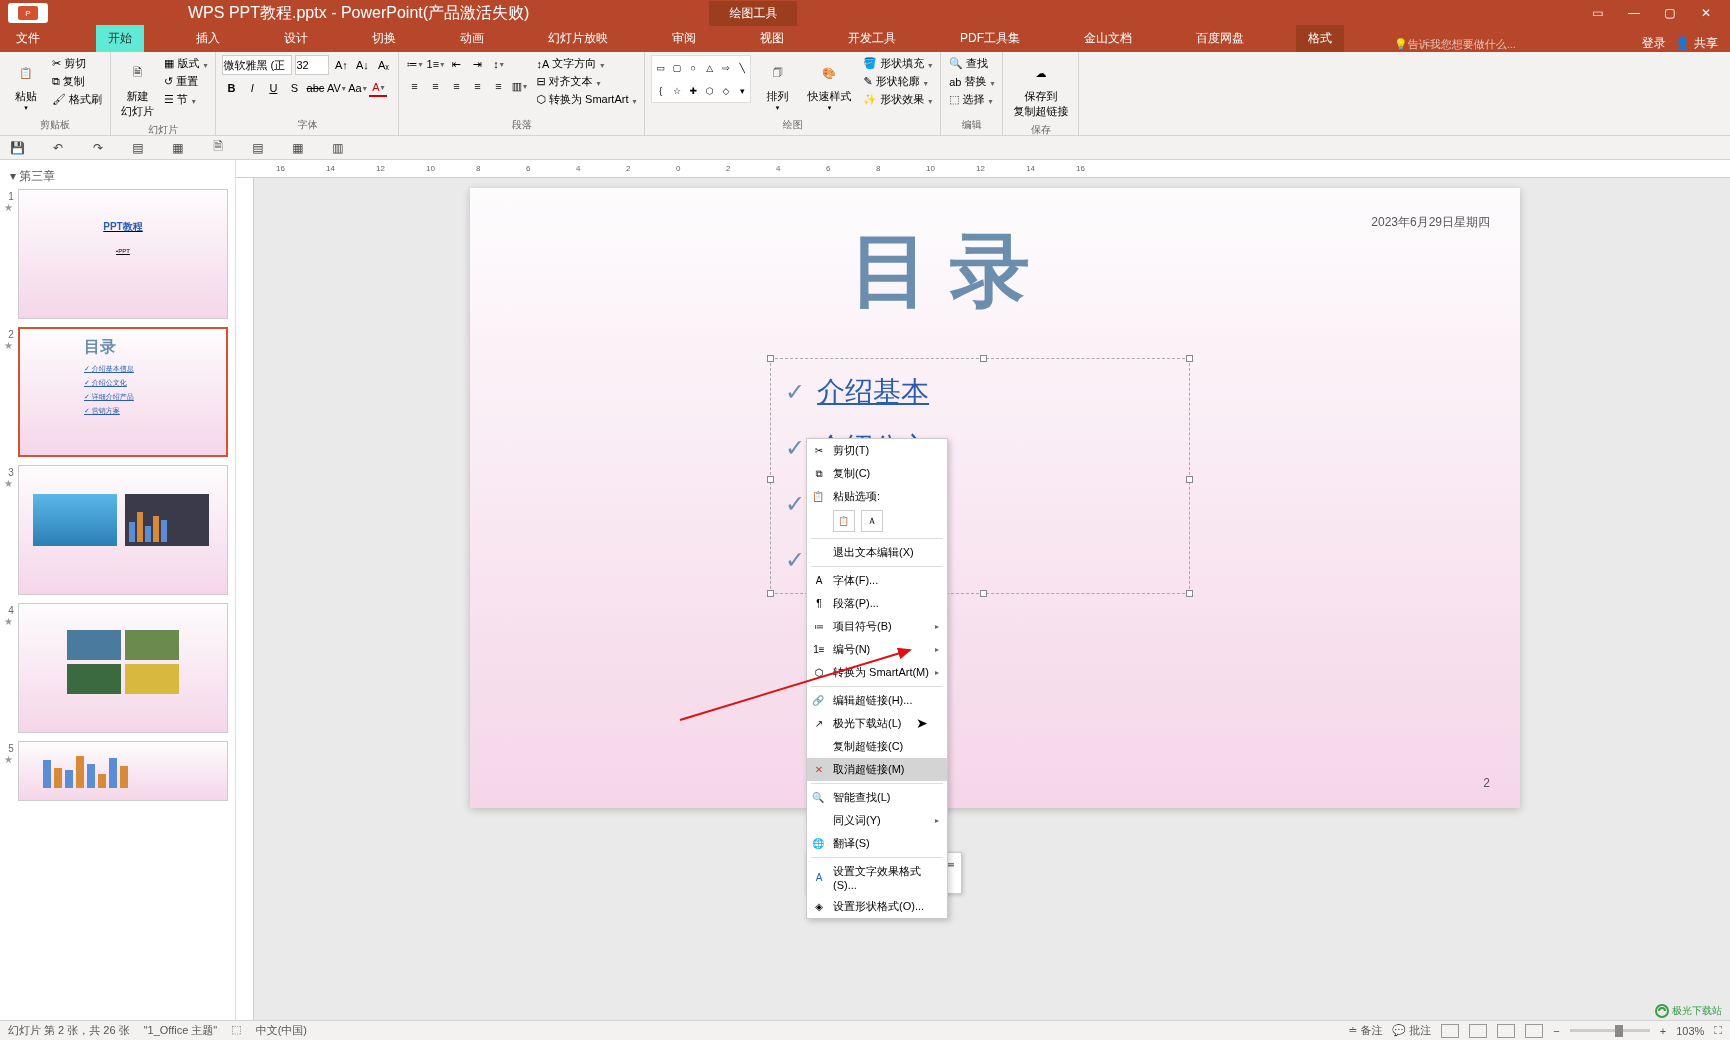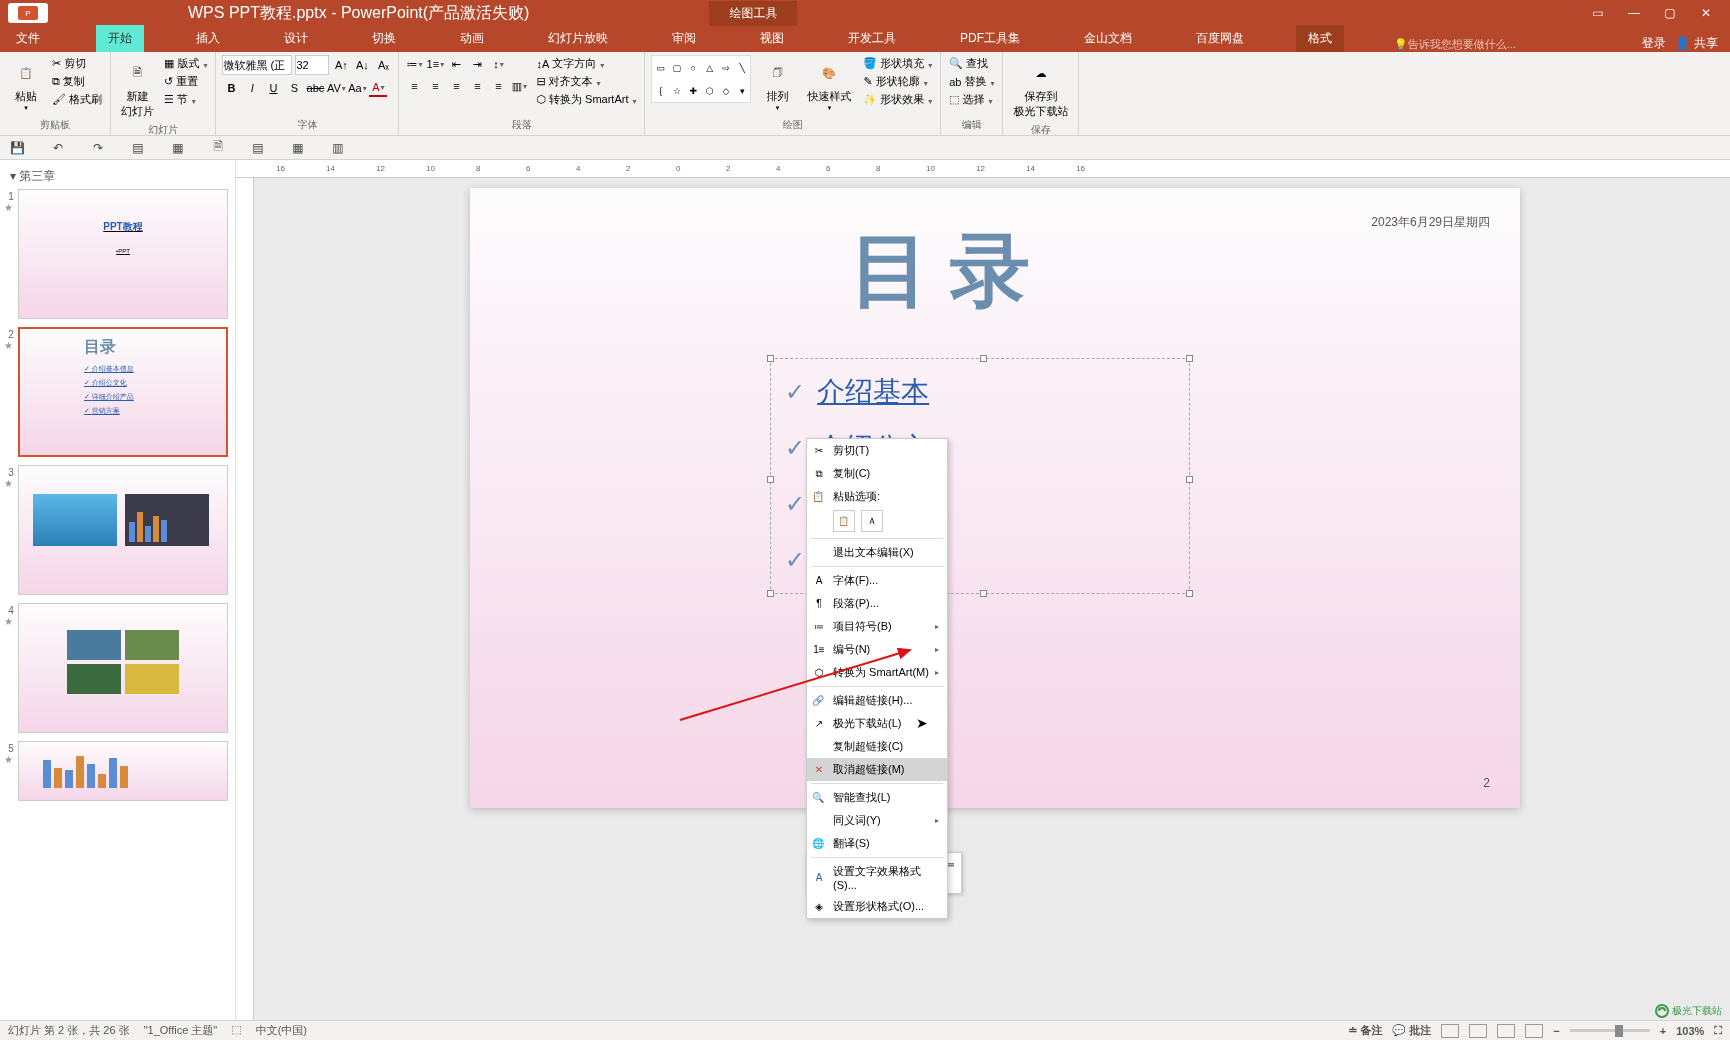--- a/index.html
+++ b/index.html
@@ -83,21 +83,21 @@
 .mini-font { width: 50px; height: 16px; font-size: 10px; border: 1px solid #ccc; }
 .mini-size { width: 24px; height: 16px; font-size: 10px; border: 1px solid #ccc; }
 .mini-btn { width: 16px; height: 16px; display: flex; align-items: center; justify-content: center; font-size: 10px; cursor: pointer; }
 
 
 .red-arrow { position: absolute; pointer-events: none; z-index: 101; }
 
 
 .statusbar { height: 20px; background: #f3f2f1; border-top: 1px solid #d4d4d4; display: flex; align-items: center; font-size: 11px; color: #555; padding: 0 8px; }
 .statusbar .sb-left { display: flex; gap: 14px; }
-.statusbar .sb-right { margin-left: auto; display: flex; align-items: center; gap: 10px; font-weight: bold; }
+.statusbar .sb-right { margin-left: auto; display: flex; align-items: center; gap: 10px; }
 .view-btn { width: 18px; height: 14px; border: 1px solid #999; cursor: pointer; }
 .zoom-slider { width: 80px; height: 3px; background: #ccc; position: relative; }
 .zoom-handle { position: absolute; width: 8px; height: 12px; background: #888; top: -4px; left: 45px; }
 .watermark { position: fixed; right: 8px; bottom: 22px; font-size: 10px; color: #3b9c4a; z-index: 200; display:flex; align-items:flex-start; gap:3px; }
 </style>
 </head>
 <body>
 
 <div class="titlebar">
   <div class="left-icon">
@@ -317,21 +317,21 @@
           <span class="dropdown-arrow"></span>
         </div>
     </div>
     <div class="group-label">编辑</div>
   </div>
 
   <div class="ribbon-group">
     <div class="ribbon-btn-big">
       <div class="icon-box">☁</div>
       <span style="white-space:pre;text-align:center;">保存到
-极光下载站</span>
+复制超链接</span>
     </div>
     <div class="group-label">保存</div>
   </div>
 </div>
 
 <div class="quick-access">
   <span class="qa-icon">💾</span>
   <span class="qa-icon">↶</span>
   <span class="qa-icon">↷</span>
   <span class="qa-icon">▤</span>

